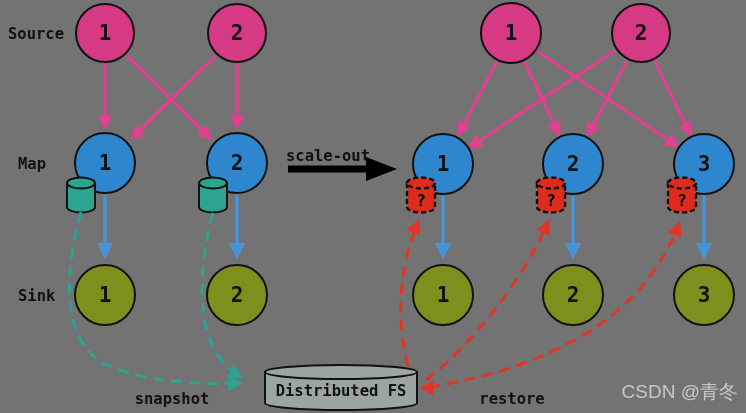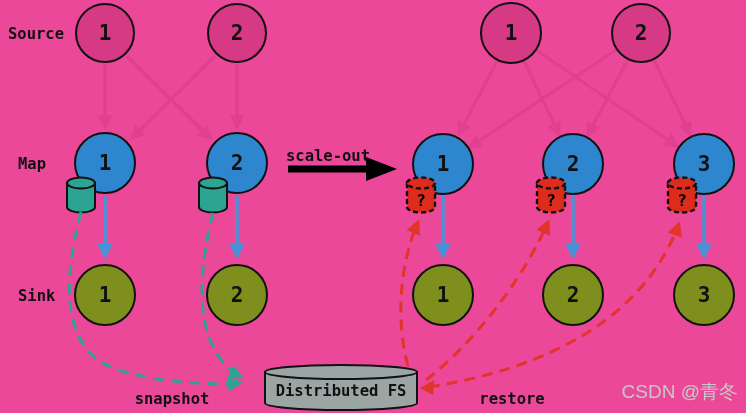--- a/index.html
+++ b/index.html
@@ -1,16 +1,16 @@
 <!DOCTYPE html>
 <html><head>
 <meta charset="utf-8">
 <style>
   html,body{margin:0;padding:0;background:#ffffff;}
-  .stage{position:relative;width:746px;height:413px;background:#ec4899;overflow:hidden;}
+  .stage{position:relative;width:746px;height:413px;background:#737373;overflow:hidden;}
   svg{position:absolute;left:0;top:0;}
   .lbl{font:600 15.5px "DejaVu Sans Mono", monospace;fill:#111;}
   .num{font:600 21px "DejaVu Sans Mono", monospace;fill:#111;}
   .q{font:700 16px "DejaVu Sans Mono", monospace;fill:#000;}
   .wm{font:19px "Liberation Sans", sans-serif;fill:#c8c8c8;}
   .node{stroke:#111;stroke-width:2;}
   .cyl{stroke:#111;stroke-width:2;}
   .cyl-dash{stroke:#111;stroke-width:2.4;stroke-dasharray:5 3;}
 </style>
 </head>

